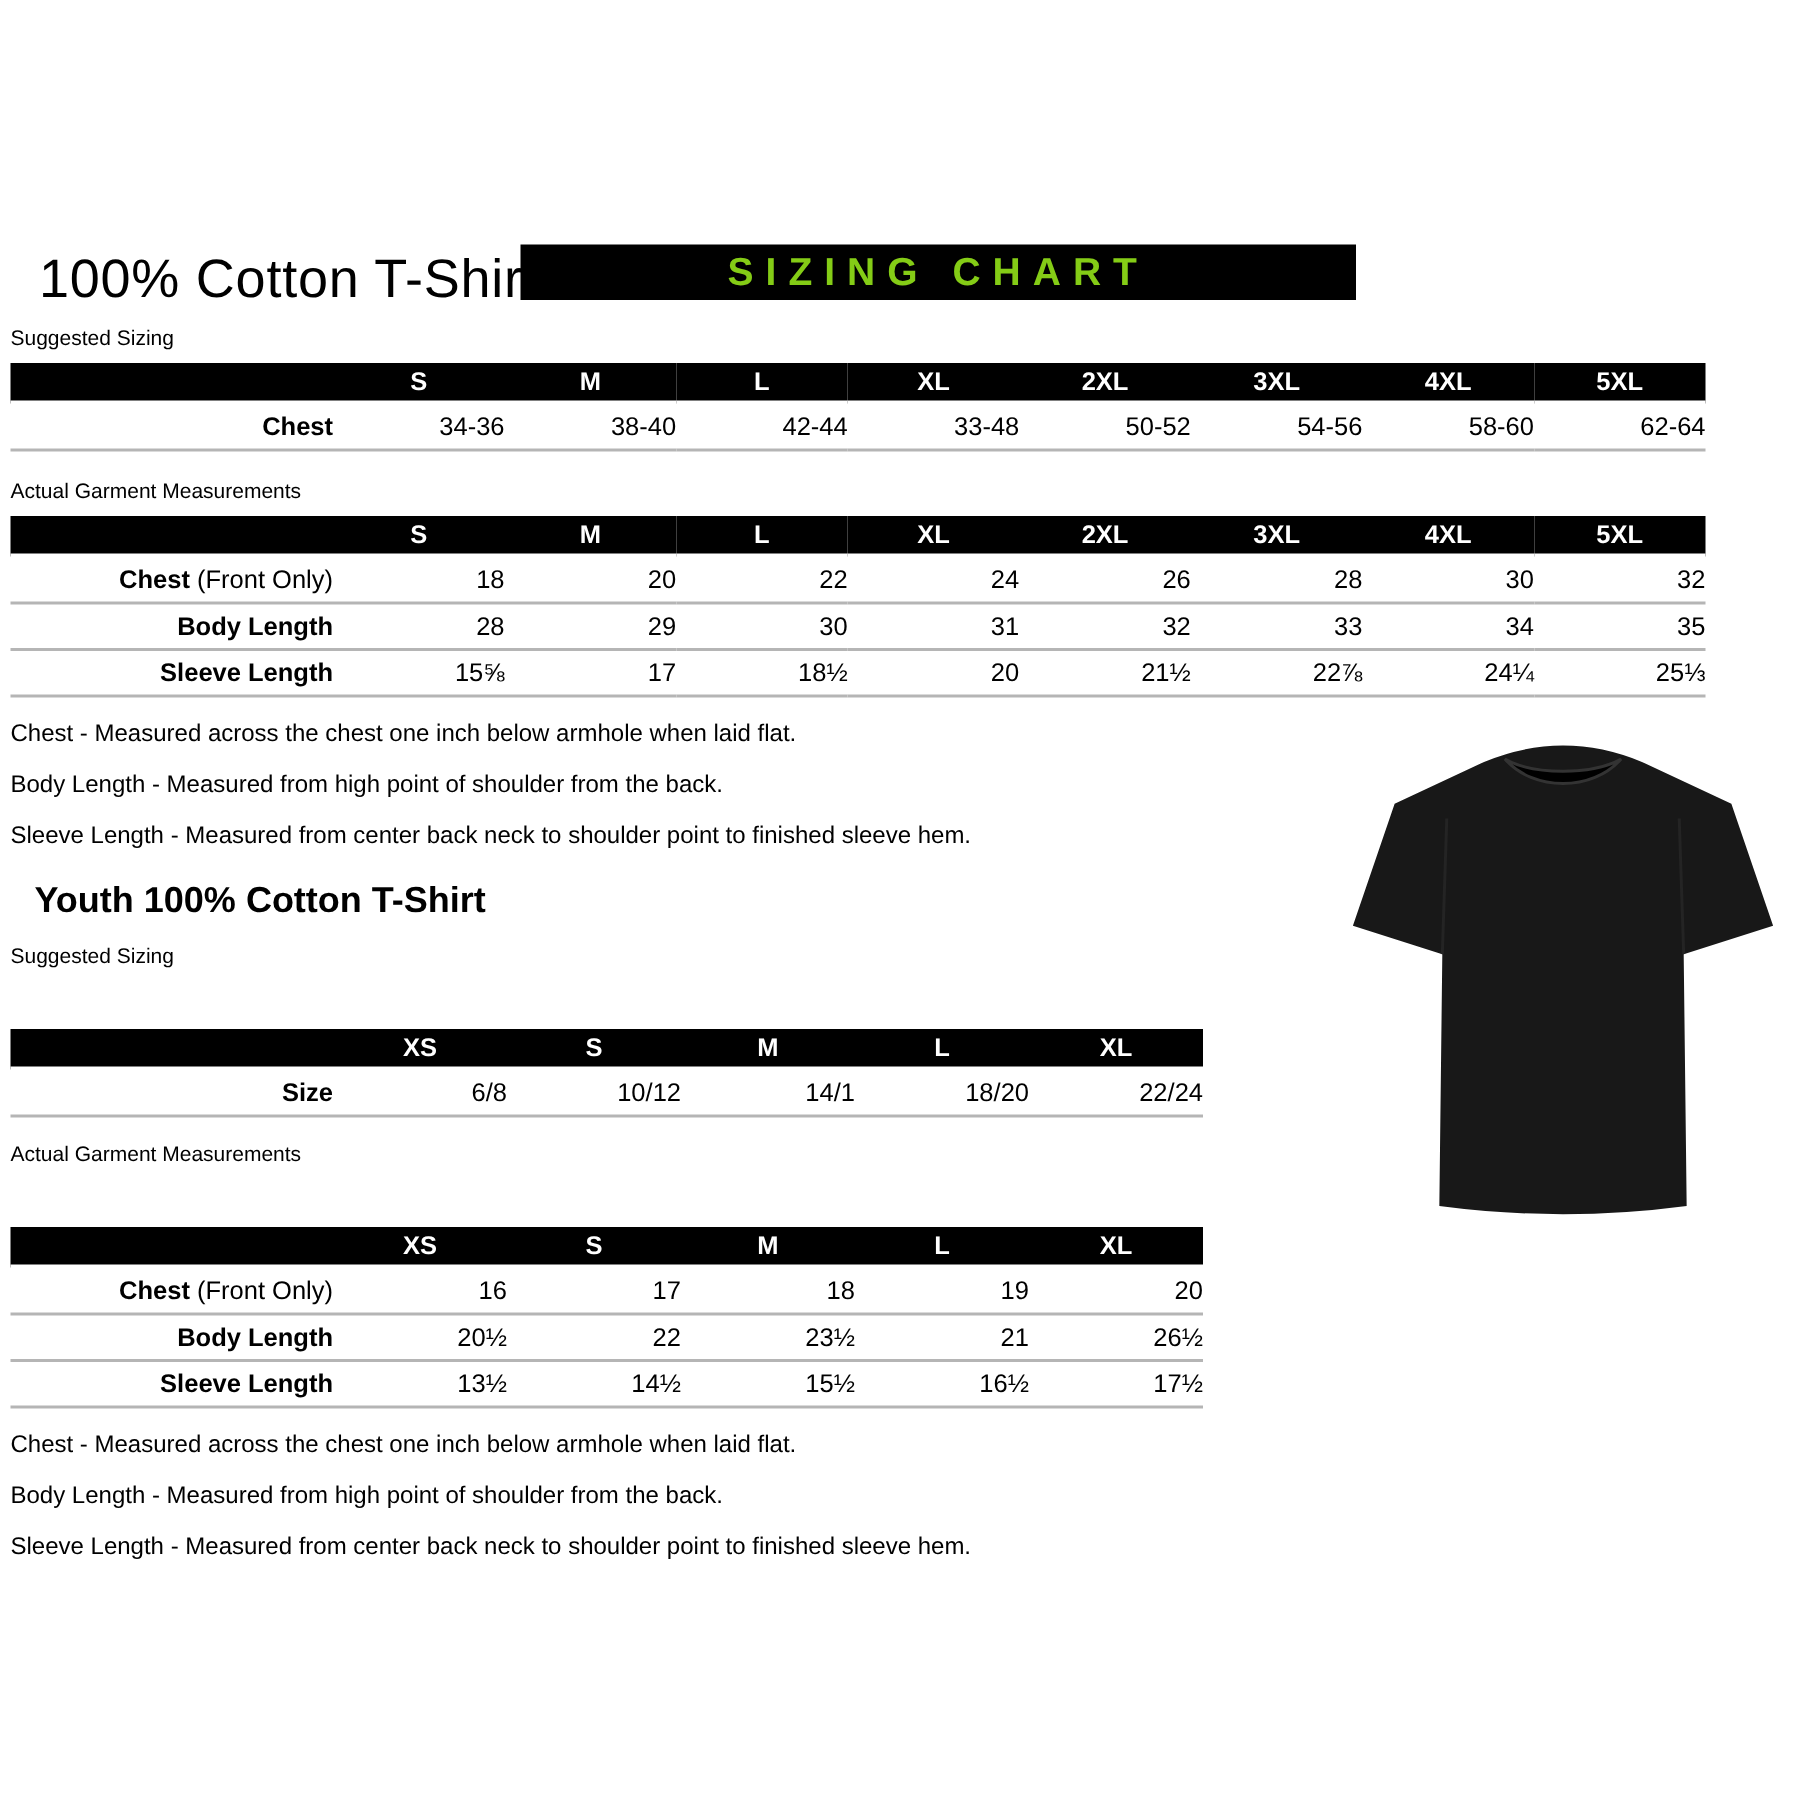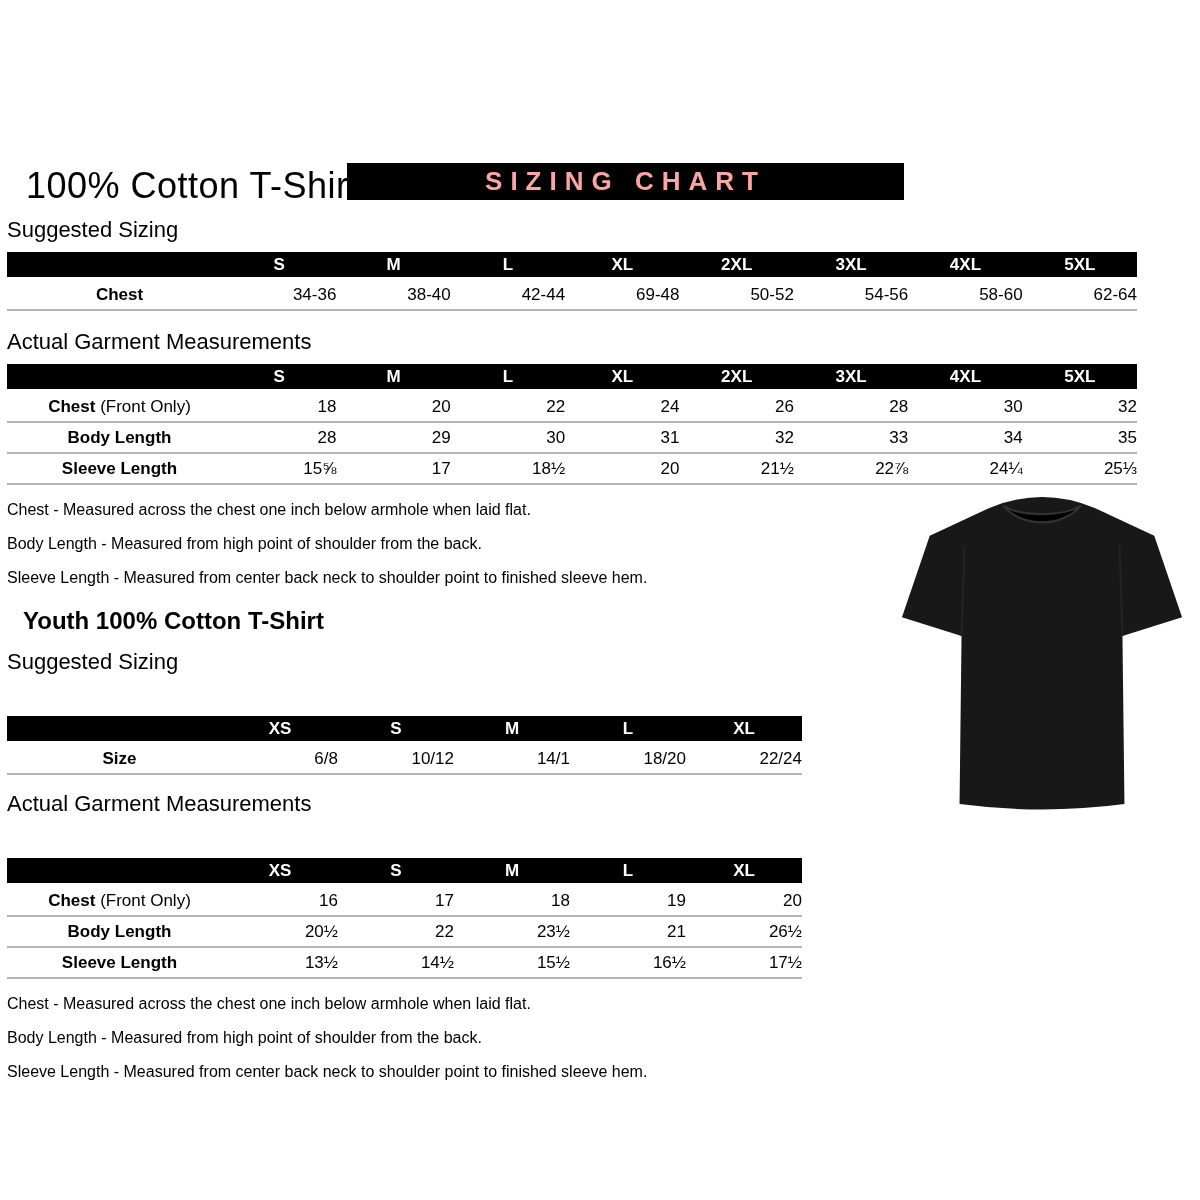--- a/index.html
+++ b/index.html
@@ -3,33 +3,33 @@
 <meta charset="utf-8">
 <style>
   html,body{margin:0;padding:0;background:#fff;}
   body{font-family:"Liberation Sans", sans-serif; color:#000;}
   .page{position:relative;width:1200px;height:1200px;background:#fff;overflow:hidden;}
   .content{position:absolute;top:163px;left:7px;width:1140px;}
 
   
   .header-row{position:relative;height:42px;margin-bottom:12px;}
   .adult-title{position:absolute;left:19px;top:2px;font-size:36px;font-weight:400;letter-spacing:0.5px;}
-  .banner{position:absolute;left:340px;top:0;width:557px;height:37px;background:#000;color:#fca5a5;
+  .banner{position:absolute;left:340px;top:0;width:557px;height:37px;background:#000;color:#84cc16;
           display:flex;align-items:center;justify-content:center;font-size:26px;font-weight:bold;letter-spacing:8px;}
 
-  .section-label{font-size:22px;font-weight:400;margin:0 0 9px 0;}
+  .section-label{font-size:14px;font-weight:400;margin:0 0 9px 0;}
   .gap-sm{height:18px;}
   .gap-md{height:16px;}
 
   table{border-collapse:collapse;table-layout:fixed;}
   .adult-table{width:1130px;}
   .youth-table{width:795px;margin-top:41px;}
   th{background:#000;color:#fff;font-weight:bold;font-size:17px;height:25px;text-align:center;border-bottom:3px solid #fff;padding:0;}
   td{font-size:17px;height:29px;text-align:right;border-bottom:2px solid #b5b5b5;padding:0;}
-  td.rowlabel{text-align:center;font-weight:bold;padding-left:10px;}
+  td.rowlabel{text-align:right;font-weight:bold;padding-left:10px;}
   td.rowlabel .suffix{font-weight:400;}
   .labelcol{width:215px;}
 
   .notes{margin-top:14px;}
   .notes p{margin:16px 0 11px 0;font-size:16px;}
 
   .youth-title{font-size:24px;font-weight:bold;margin:20px 0 14px 16px;}
 
   .tshirt{position:absolute;left:893px;top:476px;width:298px;height:348px;}
 </style>
@@ -58,21 +58,21 @@
             <th>4XL</th>
             <th>5XL</th>
           </tr>
         </thead>
         <tbody>
           <tr>
             <td class="labelcol rowlabel"><span>Chest</span></td>
             <td>34-36</td>
             <td>38-40</td>
             <td>42-44</td>
-            <td>69-48</td>
+            <td>33-48</td>
             <td>50-52</td>
             <td>54-56</td>
             <td>58-60</td>
             <td>62-64</td>
           </tr>
         </tbody>
       </table>
 
     <div class="gap-sm"></div>
     <p class="section-label">Actual Garment Measurements</p>

